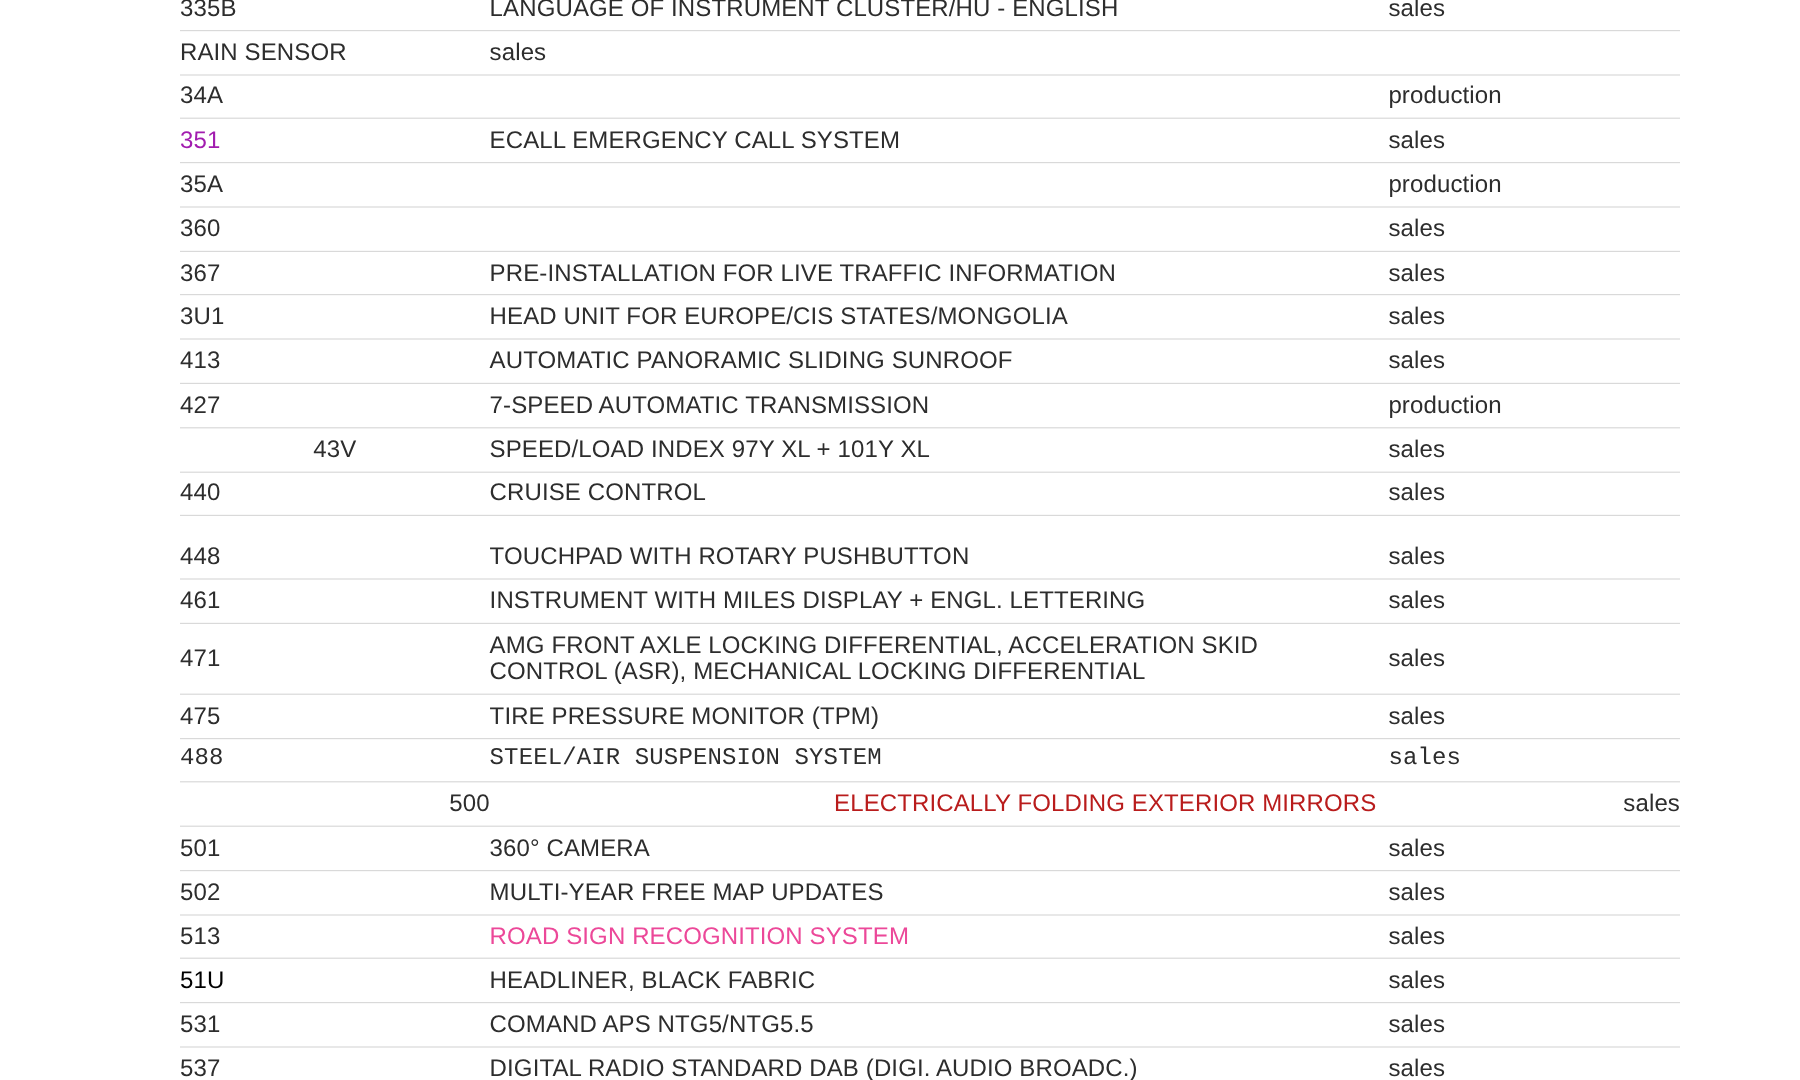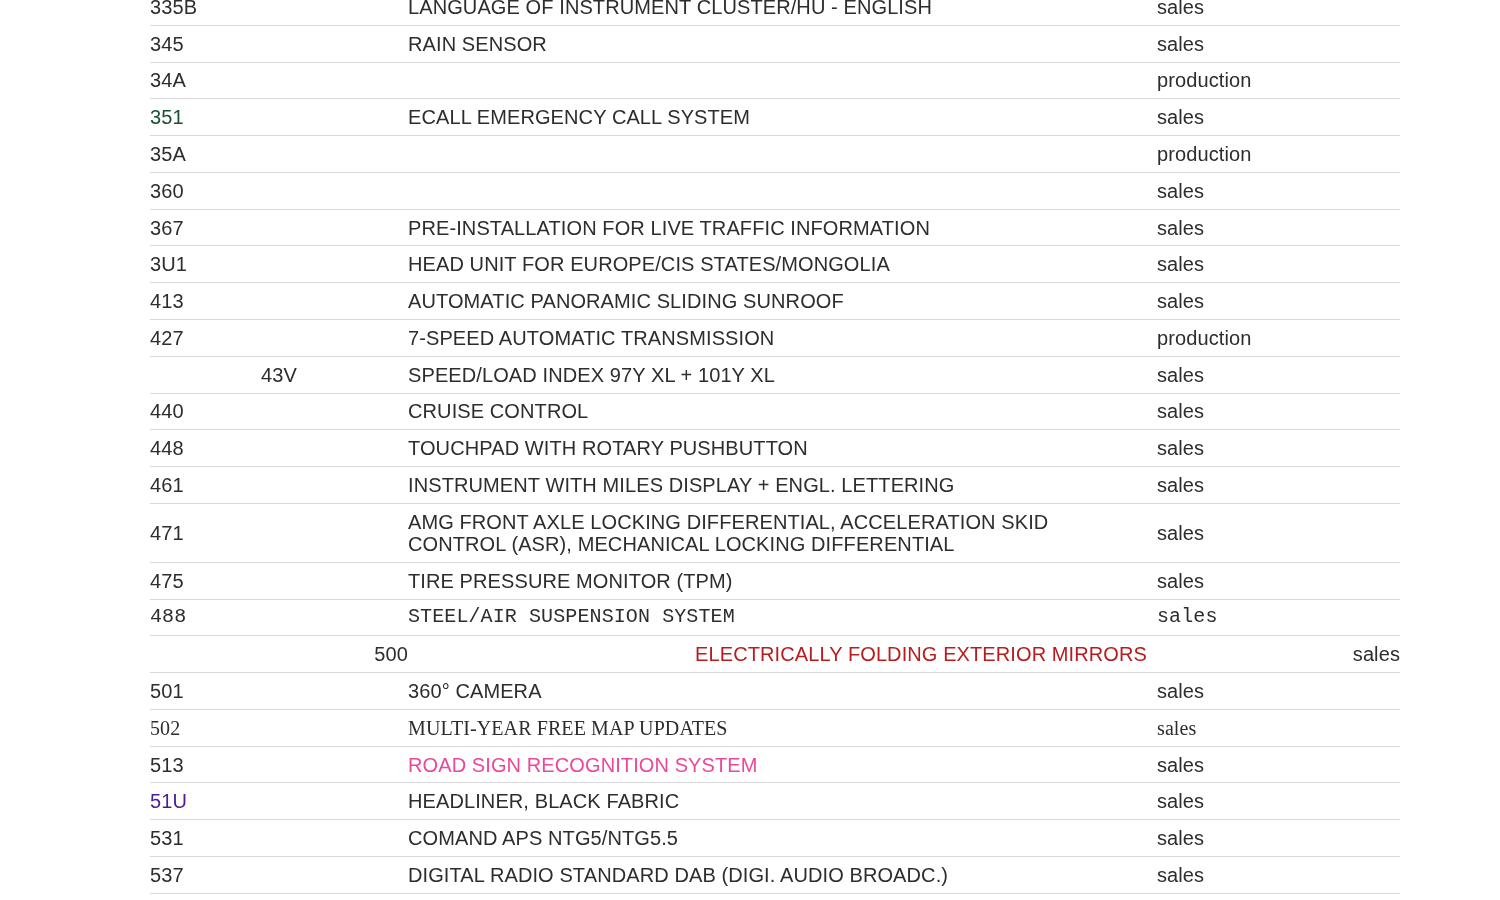--- a/index.html
+++ b/index.html
@@ -36,33 +36,32 @@
 <body style="background: rgb(255, 255, 255);">
 
 <div class="options-table">
   <div class="row" style="border-bottom-color: rgb(217, 217, 217);">
     <div class="cell code" style="color: rgb(45, 45, 45);">335B</div>
     <div class="cell desc" style="color: rgb(45, 45, 45);">LANGUAGE OF INSTRUMENT CLUSTER/HU - ENGLISH</div>
     <div class="cell type" style="color: rgb(45, 45, 45);">sales</div>
   </div>
 
   <div class="row" style="border-bottom-color: rgb(217, 217, 217);">
-    <div class="cell code" style="color: rgb(45, 45, 45);">345</div>
     <div class="cell desc" style="color: rgb(45, 45, 45);">RAIN SENSOR</div>
     <div class="cell type" style="color: rgb(45, 45, 45);">sales</div>
   </div>
 
   <div class="row" style="border-bottom-color: rgb(217, 217, 217);">
     <div class="cell code" style="color: rgb(45, 45, 45);">34A</div>
     <div class="cell desc" style="color: rgb(45, 45, 45);"></div>
     <div class="cell type" style="color: rgb(45, 45, 45);">production</div>
   </div>
 
   <div class="row" style="border-bottom-color: rgb(217, 217, 217);">
-    <div class="cell code" style="color: #14532d;">351</div>
+    <div class="cell code" style="color: #a21caf;">351</div>
     <div class="cell desc" style="color: rgb(45, 45, 45);">ECALL EMERGENCY CALL SYSTEM</div>
     <div class="cell type" style="color: rgb(45, 45, 45);">sales</div>
   </div>
 
   <div class="row" style="border-bottom-color: rgb(217, 217, 217);">
     <div class="cell code" style="color: rgb(45, 45, 45);">35A</div>
     <div class="cell desc" style="color: rgb(45, 45, 45);"></div>
     <div class="cell type" style="color: rgb(45, 45, 45);">production</div>
   </div>
 
@@ -101,21 +100,21 @@
     <div class="cell desc" style="color: rgb(45, 45, 45);">SPEED/LOAD INDEX 97Y XL + 101Y XL</div>
     <div class="cell type" style="color: rgb(45, 45, 45);">sales</div>
   </div>
 
   <div class="row" style="border-bottom-color: rgb(217, 217, 217);">
     <div class="cell code" style="color: rgb(45, 45, 45);">440</div>
     <div class="cell desc" style="color: rgb(45, 45, 45);">CRUISE CONTROL</div>
     <div class="cell type" style="color: rgb(45, 45, 45);">sales</div>
   </div>
 
-  <div class="row" style="border-bottom-color: rgb(217, 217, 217);">
+  <div class="row" style="border-bottom-color: rgb(217, 217, 217); margin-top: 16px;">
     <div class="cell code" style="color: rgb(45, 45, 45);">448</div>
     <div class="cell desc" style="color: rgb(45, 45, 45);">TOUCHPAD WITH ROTARY PUSHBUTTON</div>
     <div class="cell type" style="color: rgb(45, 45, 45);">sales</div>
   </div>
 
   <div class="row" style="border-bottom-color: rgb(217, 217, 217);">
     <div class="cell code" style="color: rgb(45, 45, 45);">461</div>
     <div class="cell desc" style="color: rgb(45, 45, 45);">INSTRUMENT WITH MILES DISPLAY + ENGL. LETTERING</div>
     <div class="cell type" style="color: rgb(45, 45, 45);">sales</div>
   </div>
@@ -143,34 +142,34 @@
     <div class="cell desc" style="color: #b91c1c;">ELECTRICALLY FOLDING EXTERIOR MIRRORS</div>
     <div class="cell type" style="color: rgb(45, 45, 45);">sales</div>
   </div>
 
   <div class="row" style="border-bottom-color: rgb(217, 217, 217);">
     <div class="cell code" style="color: rgb(45, 45, 45);">501</div>
     <div class="cell desc" style="color: rgb(45, 45, 45);">360° CAMERA</div>
     <div class="cell type" style="color: rgb(45, 45, 45);">sales</div>
   </div>
 
-  <div class="row" style="border-bottom-color: rgb(217, 217, 217); font-family: Liberation Serif, serif;">
+  <div class="row" style="border-bottom-color: rgb(217, 217, 217);">
     <div class="cell code" style="color: rgb(45, 45, 45);">502</div>
     <div class="cell desc" style="color: rgb(45, 45, 45);">MULTI-YEAR FREE MAP UPDATES</div>
     <div class="cell type" style="color: rgb(45, 45, 45);">sales</div>
   </div>
 
   <div class="row" style="border-bottom-color: rgb(217, 217, 217);">
     <div class="cell code" style="color: rgb(45, 45, 45);">513</div>
     <div class="cell desc" style="color: #ec4899;">ROAD SIGN RECOGNITION SYSTEM</div>
     <div class="cell type" style="color: rgb(45, 45, 45);">sales</div>
   </div>
 
   <div class="row" style="border-bottom-color: rgb(217, 217, 217);">
-    <div class="cell code" style="color: #4c1d95;">51U</div>
+    <div class="cell code" style="color: #000000;">51U</div>
     <div class="cell desc" style="color: rgb(45, 45, 45);">HEADLINER, BLACK FABRIC</div>
     <div class="cell type" style="color: rgb(45, 45, 45);">sales</div>
   </div>
 
   <div class="row" style="border-bottom-color: rgb(217, 217, 217);">
     <div class="cell code" style="color: rgb(45, 45, 45);">531</div>
     <div class="cell desc" style="color: rgb(45, 45, 45);">COMAND APS NTG5/NTG5.5</div>
     <div class="cell type" style="color: rgb(45, 45, 45);">sales</div>
   </div>
 

